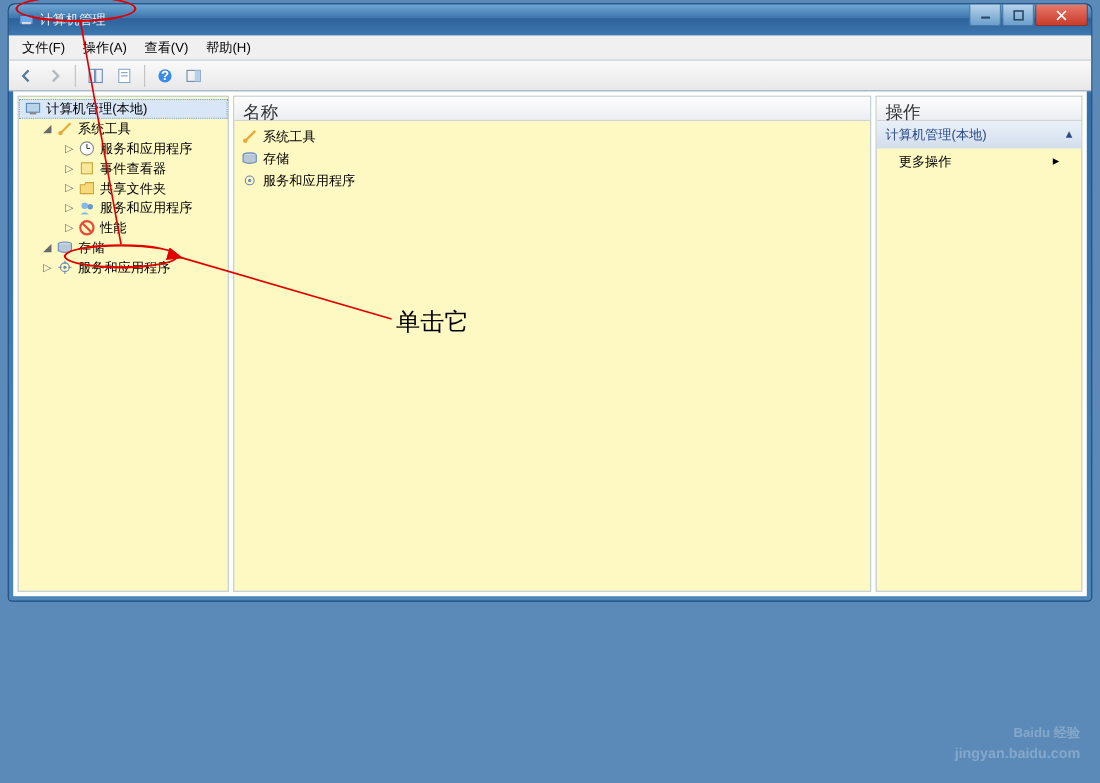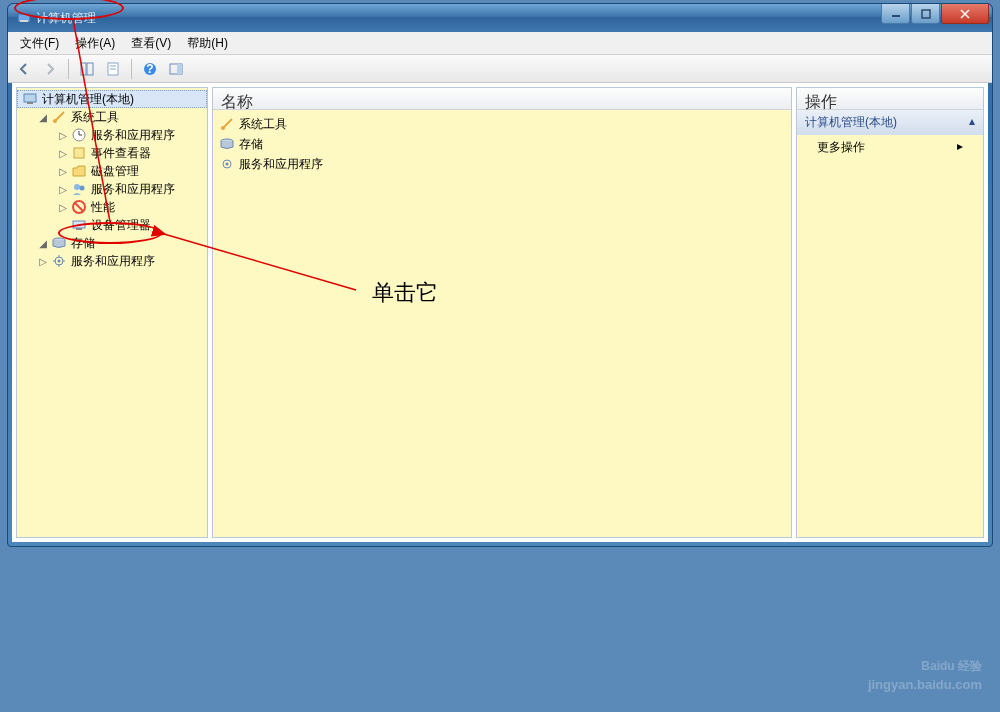--- a/index.html
+++ b/index.html
@@ -177,21 +177,21 @@
             </span>
           <span>事件查看器</span>
         </div>
         <div class="tree-node indent-2">
           <span class="expander">▷</span>
           <span class="node-icon">
               <svg width="16" height="16">
                 <path d="M2 5 L6 5 L7 3 L14 3 L14 13 L2 13 Z" fill="#f8d878" stroke="#c8a838"></path>
               </svg>
             </span>
-          <span>磁盘管理</span>
+          <span>共享文件夹</span>
         </div>
         <div class="tree-node indent-2">
           <span class="expander">▷</span>
           <span class="node-icon">
               <svg width="16" height="16">
                 <circle cx="6" cy="6" r="3" fill="#8ab8e8"></circle>
                 <circle cx="11" cy="7" r="2.5" fill="#6a98c8"></circle>
                 <path d="M2 14 Q6 10 10 14" fill="#8ab8e8"></path>
               </svg>
             </span>
@@ -199,30 +199,20 @@
         </div>
         <div class="tree-node indent-2">
           <span class="expander">▷</span>
           <span class="node-icon">
               <svg width="16" height="16">
                 <circle cx="8" cy="8" r="6" fill="none" stroke="#e84a3a" stroke-width="2"></circle>
                 <line x1="4" y1="4" x2="12" y2="12" stroke="#e84a3a" stroke-width="2"></line>
               </svg>
             </span>
           <span>性能</span>
-        </div>
-        <div class="tree-node indent-2">
-          <span class="expander"></span>
-          <span class="node-icon">
-              <svg width="16" height="16">
-                <rect x="2" y="4" width="12" height="7" fill="#d8e8f8" stroke="#6a8ab8"></rect>
-                <rect x="5" y="11" width="6" height="2" fill="#888"></rect>
-              </svg>
-            </span>
-          <span>设备管理器</span>
         </div>
         <div class="tree-node indent-1">
           <span class="expander">◢</span>
           <span class="node-icon">
               <svg width="16" height="16">
                 <ellipse cx="8" cy="5" rx="6" ry="2" fill="#c8d8e8" stroke="#6a8ab8"></ellipse>
                 <path d="M2 5 L2 11 Q8 14 14 11 L14 5" fill="#b8c8d8" stroke="#6a8ab8"></path>
               </svg>
             </span>
           <span>存储</span>
@@ -295,18 +285,18 @@
 <div class="anno-ellipse" style="left:58px; top:222px; width:104px; height:22px;"></div>
 <svg class="anno-arrow" style="left:0; top:0; width:1000px; height:712px;" viewBox="0 0 1000 712">
   <defs>
       <marker id="ah" markerWidth="10" markerHeight="8" refX="2" refY="4" orient="auto">
         <path d="M10 0 L0 4 L10 8 Z" fill="#e00000"></path>
       </marker>
     </defs>
   <line x1="73" y1="19" x2="110" y2="222" stroke="#e00000" stroke-width="1.5"></line>
   <line x1="356" y1="290" x2="164" y2="234" stroke="#e00000" stroke-width="1.5" marker-end="url(#ah)"></line>
 </svg>
-<div class="anno-text" style="left:372px; top:278px;">单击它</div>
+<div class="anno-text" style="left:360px; top:278px;">单击它</div>
 
 <div class="watermark">
   <span>Baidu 经验</span>
   <span class="sub">jingyan.baidu.com</span>
 </div>
 
 </body></html>

